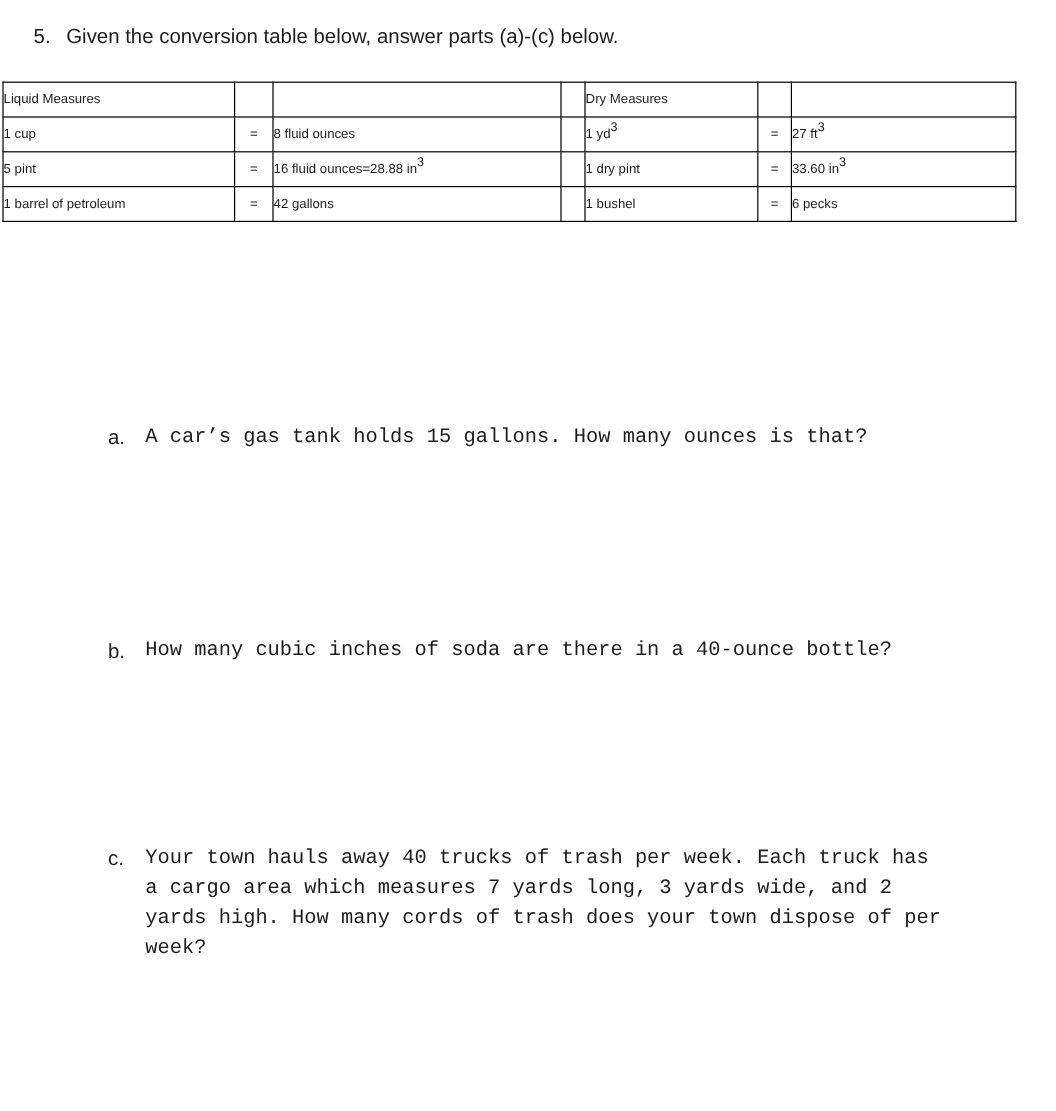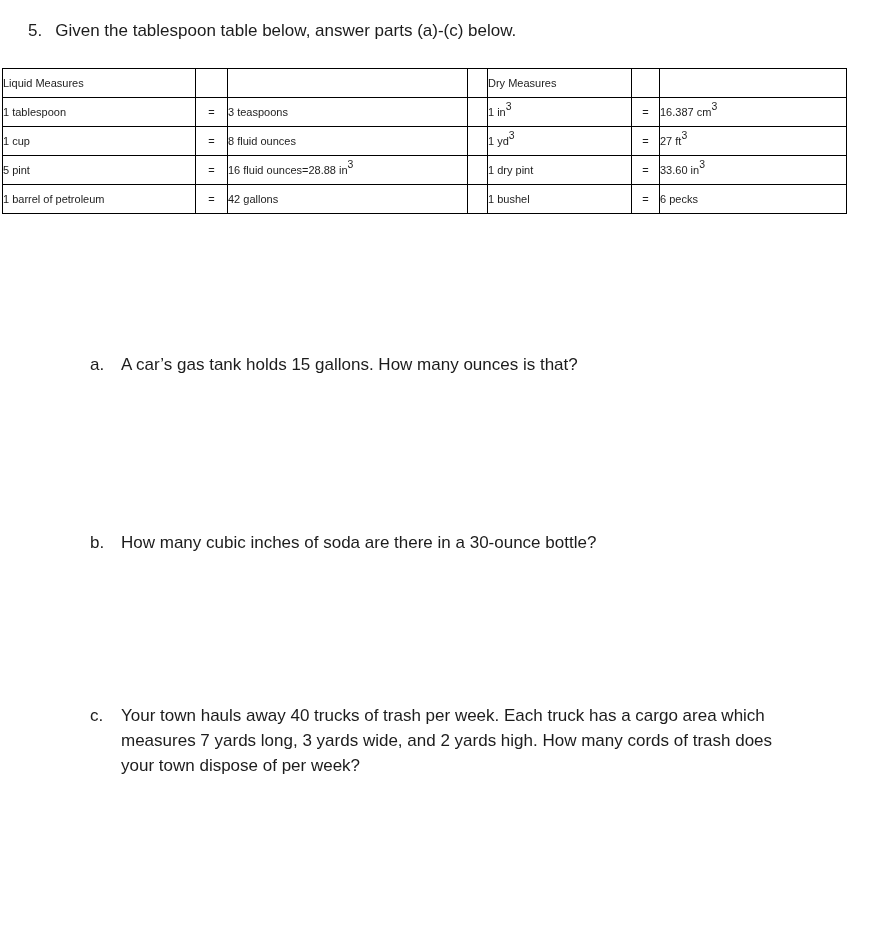--- a/index.html
+++ b/index.html
@@ -45,32 +45,32 @@
     font-size: 0.95em;
   }
 
   
   .question {
     position: absolute; left: 90px;
     display: flex;
     font-size: 17px; line-height: 25px;
   }
   .q-label { flex: 0 0 31px; }
-  .q-body  { flex: 0 1 auto; max-width: 672px; }
+  .q-body  { flex: 0 1 auto; max-width: 672px; font-family: Liberation Mono, monospace; }
   .question-a { top: 352px; }
   .question-b { top: 530px; }
   .question-c { top: 703px; }
 </style>
 </head>
 <body>
 
 <div class="page">
 
   <div class="title-row">
-    <span class="q-num">5.</span><span>Given the tablespoon table below, answer parts (a)-(c) below.</span>
+    <span class="q-num">5.</span><span>Given the conversion table below, answer parts (a)-(c) below.</span>
   </div>
 
   <table class="conv-table">
     <colgroup>
       <col style="width:193px">
         <col style="width:32px">
         <col style="width:240px">
       <col style="width:20px">
       <col style="width:144px">
         <col style="width:28px">
@@ -78,29 +78,20 @@
     </colgroup>
     <tbody id="conv-body">
         <tr>
           <td class="c-name">Liquid Measures</td>
           <td class="c-eq"></td>
           <td class="c-val"></td>
           <td class="c-sep"></td>
           <td class="c-name">Dry Measures</td>
           <td class="c-eq"></td>
           <td class="c-val"></td>
-        </tr>
-        <tr>
-          <td class="c-name">1 tablespoon</td>
-          <td class="c-eq">=</td>
-          <td class="c-val">3 teaspoons</td>
-          <td class="c-sep"></td>
-          <td class="c-name">1 in<span class="sup">3</span></td>
-          <td class="c-eq">=</td>
-          <td class="c-val">16.387 cm<span class="sup">3</span></td>
         </tr>
         <tr>
           <td class="c-name">1 cup</td>
           <td class="c-eq">=</td>
           <td class="c-val">8 fluid ounces</td>
           <td class="c-sep"></td>
           <td class="c-name">1 yd<span class="sup">3</span></td>
           <td class="c-eq">=</td>
           <td class="c-val">27 ft<span class="sup">3</span></td>
         </tr>
@@ -125,21 +116,21 @@
       </tbody>
   </table>
 
   <div class="question question-a">
     <span class="q-label">a.</span>
     <span class="q-body">A car’s gas tank holds 15 gallons. How many ounces is that?</span>
   </div>
 
   <div class="question question-b">
     <span class="q-label">b.</span>
-    <span class="q-body">How many cubic inches of soda are there in a 30-ounce bottle?</span>
+    <span class="q-body">How many cubic inches of soda are there in a 40-ounce bottle?</span>
   </div>
 
   <div class="question question-c">
     <span class="q-label">c.</span>
     <span class="q-body">Your town hauls away 40 trucks of trash per week. Each truck has a cargo area which measures 7 yards long, 3 yards wide, and 2 yards high. How many cords of trash does your town dispose of per week?</span>
   </div>
 
 </div>
 
 </body></html>

